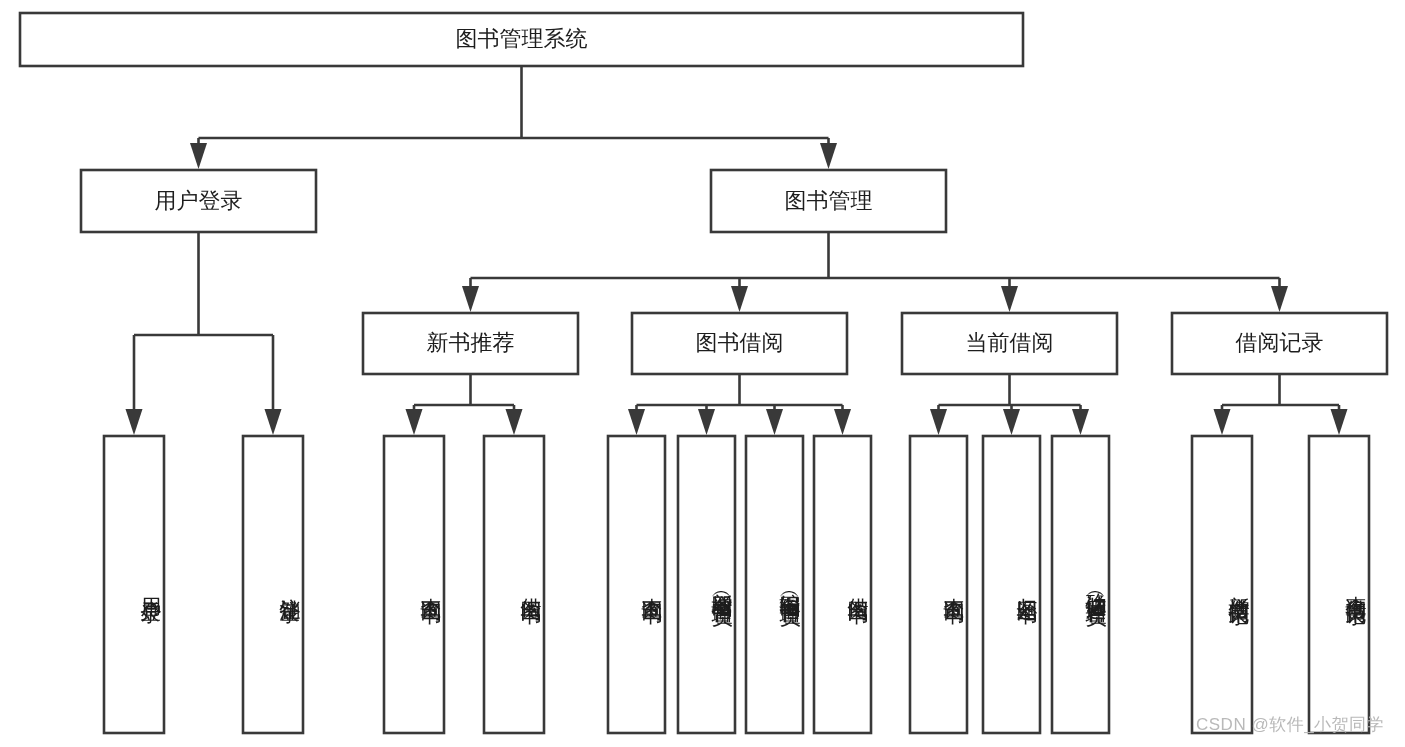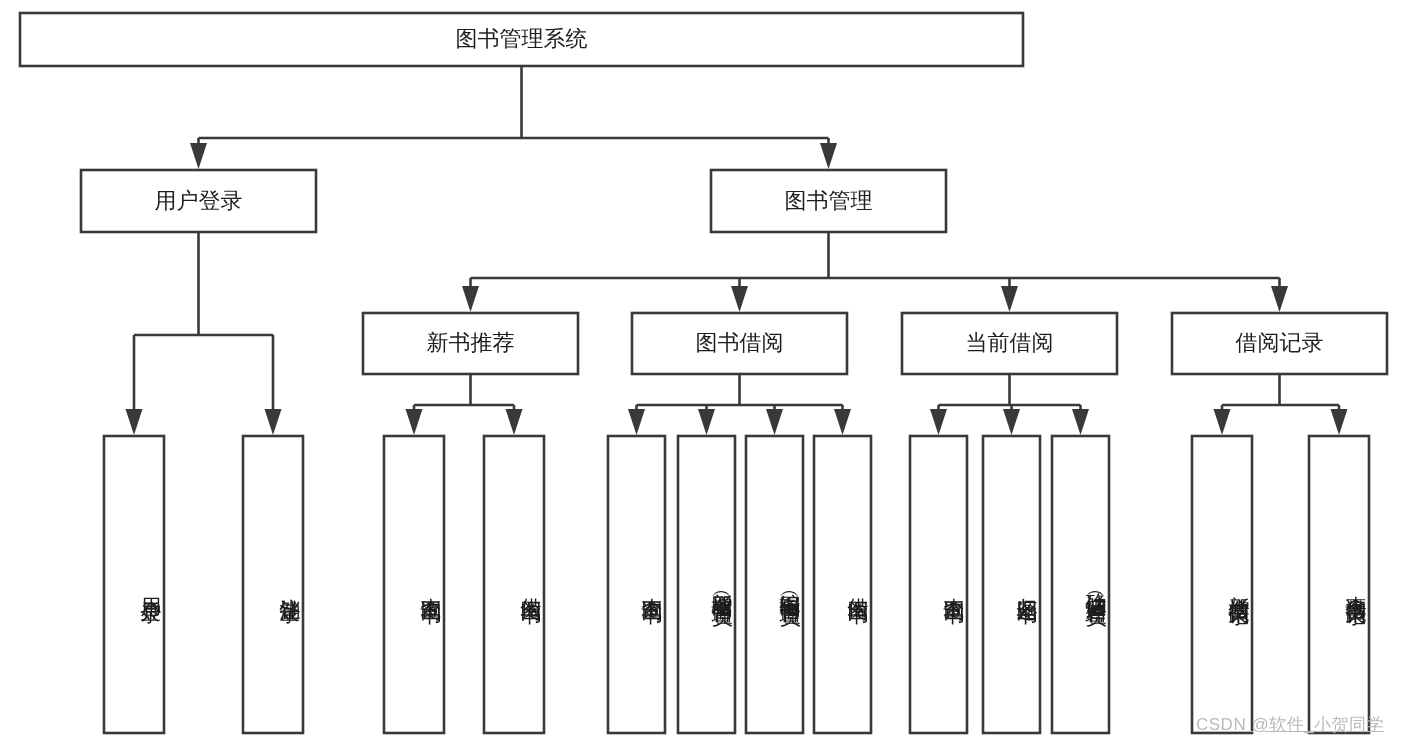--- a/index.html
+++ b/index.html
@@ -174,14 +174,14 @@
       <div class="node-label-v" style="left: 608px; top: 446px; width: 57px; height: 277px;">查询图书</div>
       <div class="node-label-v" style="left: 678px; top: 446px; width: 57px; height: 277px;">新增图书（管理员）</div>
       <div class="node-label-v" style="left: 746px; top: 446px; width: 57px; height: 277px;">编辑图书（管理员）</div>
       <div class="node-label-v" style="left: 814px; top: 446px; width: 57px; height: 277px;">借阅图书</div>
       <div class="node-label-v" style="left: 910px; top: 446px; width: 57px; height: 277px;">查询图书</div>
       <div class="node-label-v" style="left: 983px; top: 446px; width: 57px; height: 277px;">归还图书</div>
       <div class="node-label-v" style="left: 1052px; top: 446px; width: 57px; height: 277px;">确认归还（管理员）</div>
       <div class="node-label-v" style="left: 1192px; top: 446px; width: 60px; height: 277px;">新增借阅记录</div>
       <div class="node-label-v" style="left: 1309px; top: 446px; width: 60px; height: 277px;">查询借阅记录</div>
     </div>
-  <div class="watermark" style="left:1196px; top:713px;text-decoration:underline;">CSDN @软件_小贺同学</div>
+  <div class="watermark" style="left:1196px; top:713px;">CSDN @软件_小贺同学</div>
 </div>
 
 </body></html>

